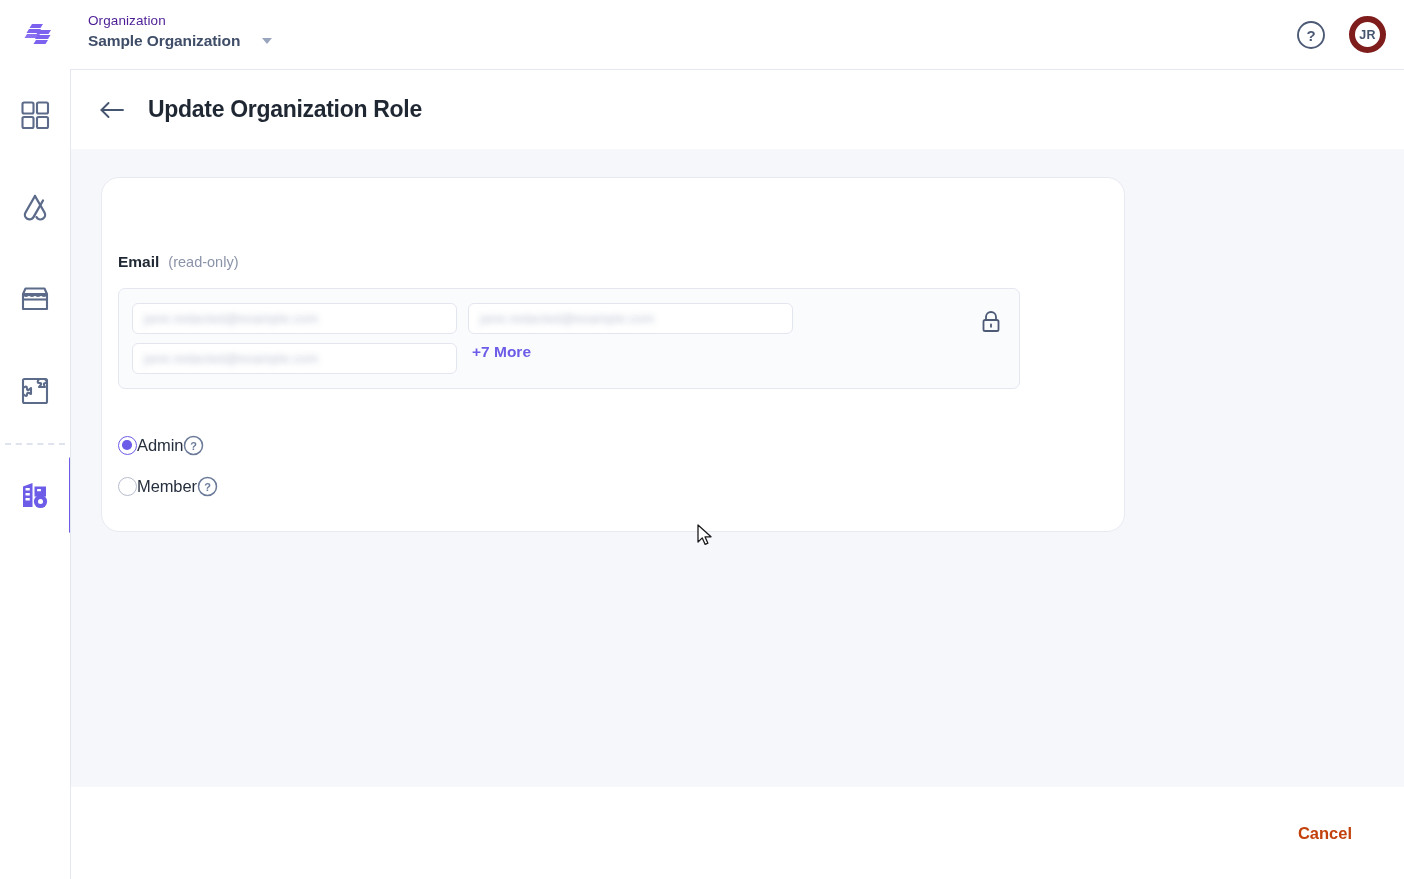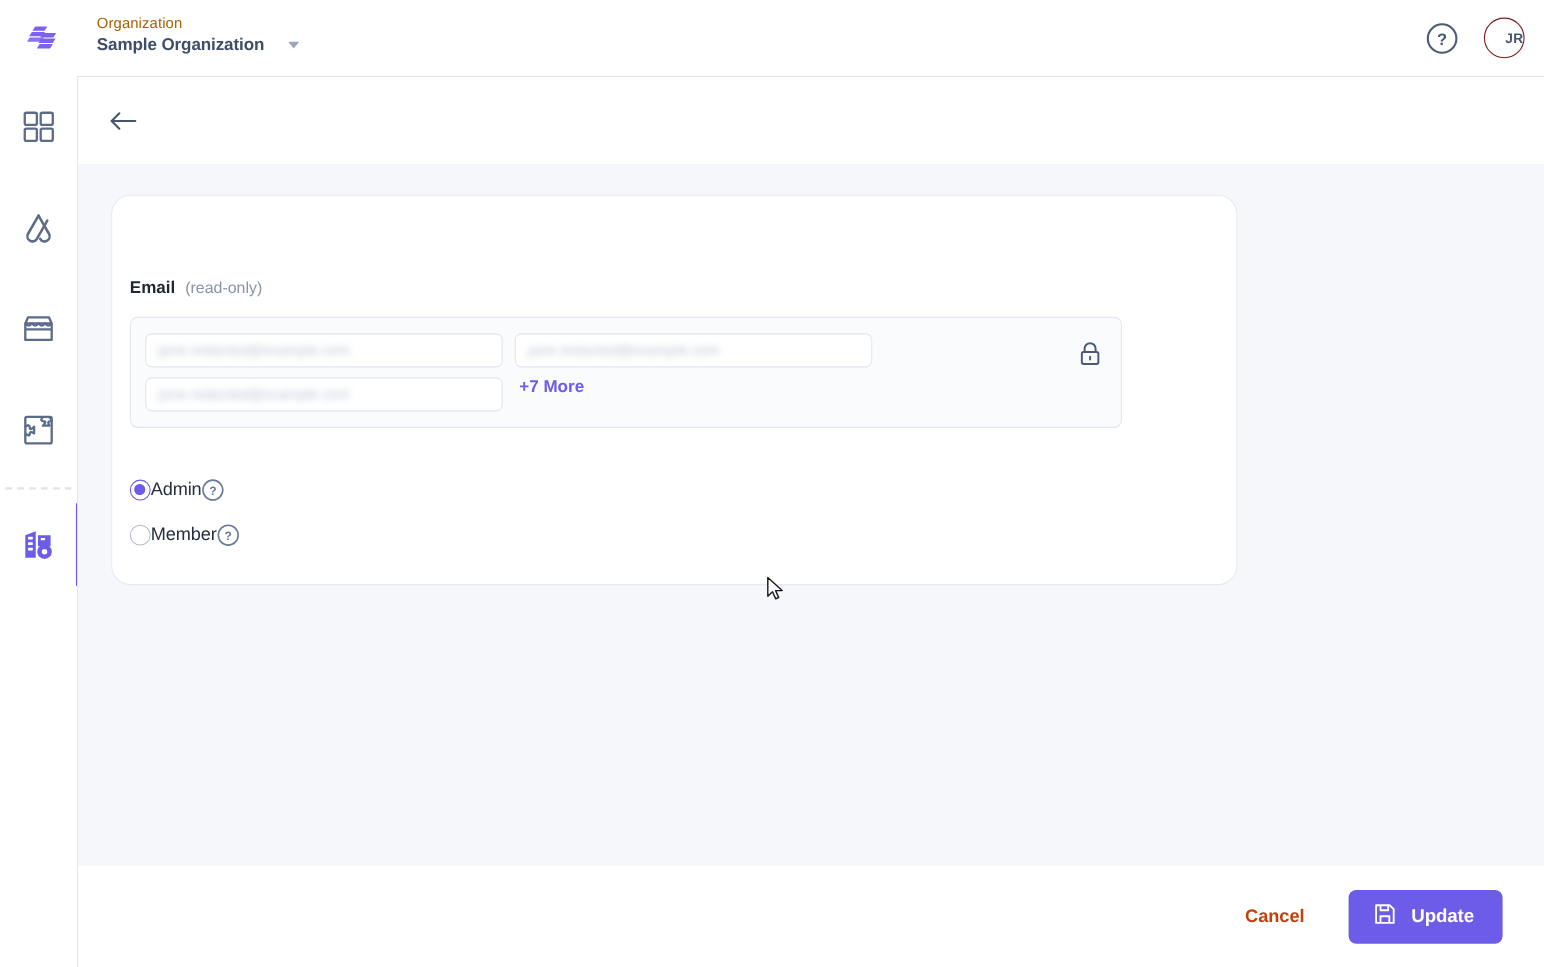--- a/index.html
+++ b/index.html
@@ -43,21 +43,21 @@
   }
 
   .org-block {
     position: absolute;
     left: 88px;
     top: 13px;
     line-height: 1.15;
   }
   .org-label {
     font-size: 13.5px;
-    color: #a16207;
+    color: #4c1d95;
     font-weight: 400;
     letter-spacing: .1px;
   }
   .org-name-row {
     display: flex;
     align-items: center;
     gap: 22px;
     margin-top: 3px;
   }
   .org-name {
@@ -83,24 +83,24 @@
     cursor: pointer;
   }
 
   .avatar {
     position: absolute;
     right: 18px;
     top: 16px;
     width: 37px; height: 37px;
     border-radius: 50%;
     background: #ffffff;
-    border: 1px solid #7f1d1d;
-    display: flex;
-    align-items: center;
-    justify-content: flex-end;
+    border: 6px solid #7f1d1d;
+    display: flex;
+    align-items: center;
+    justify-content: center;
     font-size: 12.5px;
     font-weight: 700;
     color: #46556f;
     letter-spacing: .3px;
     cursor: pointer;
   }
 
   
   .sidebar {
     position: absolute;
@@ -460,20 +460,21 @@
 
     <div class="page-header">
       <div class="back-arrow">
         <svg width="26" height="20" viewBox="0 0 26 20">
           <g fill="none" stroke="#46556f" stroke-width="1.9" stroke-linecap="round" stroke-linejoin="round">
             <path d="M24 10 H2.5"></path>
             <path d="M9.5 3 L2.5 10 L9.5 17"></path>
           </g>
         </svg>
       </div>
+      <div class="page-title">Update Organization Role</div>
     </div>
 
     <div class="content-area">
       <div class="form-card">
 
         <div class="field-label-row">
           <span class="field-label">Email</span>
           <span class="field-hint">(read-only)</span>
         </div>
 
@@ -527,32 +528,20 @@
               </svg>
             </span>
           </div>
         </div>
 
       </div>
     </div>
 
     <div class="footer">
       <button class="btn-cancel">Cancel</button>
-      <button class="btn-update">
-        <span>
-          <svg width="22" height="22" viewBox="0 0 22 22">
-            <g fill="none" stroke="#ffffff" stroke-width="1.7" stroke-linejoin="round">
-              <path d="M3 3 h12.5 L19 6.5 V19 H3 z"></path>
-              <path d="M7 19 v-6 h8 v6"></path>
-              <path d="M7 3 v4.5 h7 V3"></path>
-            </g>
-          </svg>
-        </span>
-        <span>Update</span>
-      </button>
     </div>
 
   </div>
 
   <div class="cursor">
     <svg width="18" height="24" viewBox="0 0 18 24">
       <path d="M1 1 L1 18 L5.3 13.9 L8.2 20.4 L10.9 19.2 L8.1 12.9 L14 12.8 z" fill="#ffffff" stroke="#1b1b1b" stroke-width="1.3" stroke-linejoin="round"></path>
     </svg>
   </div>
 

